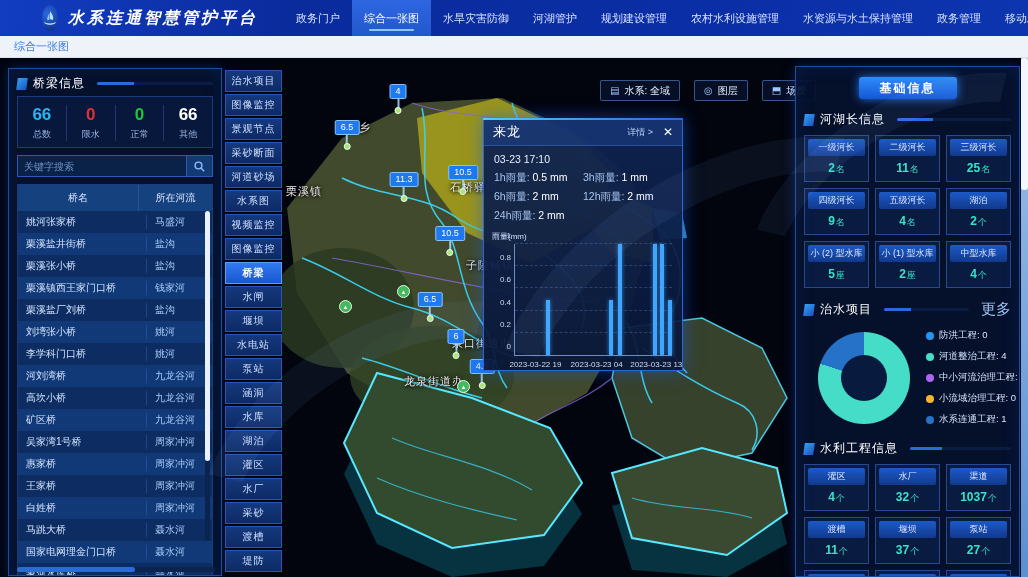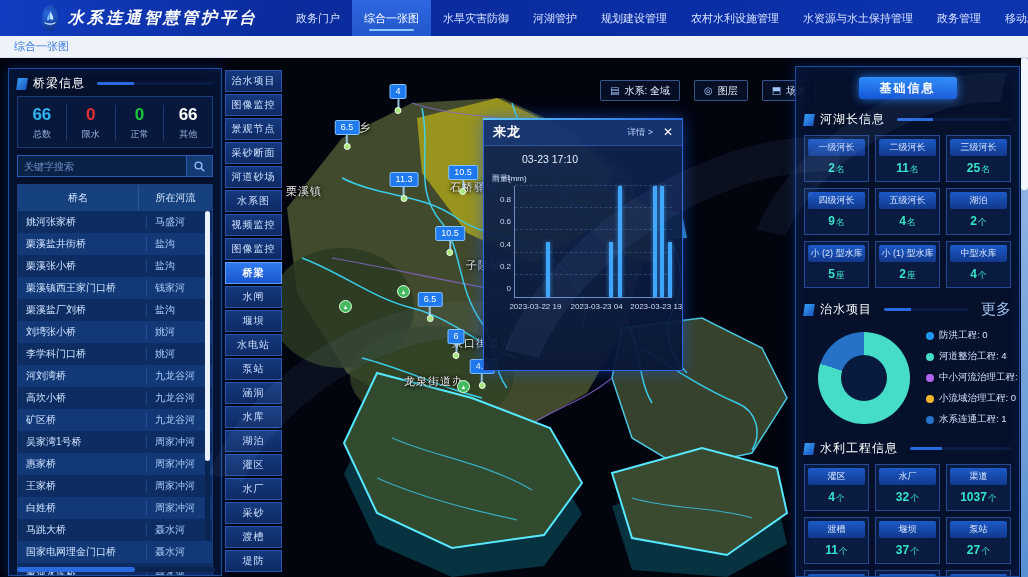--- a/index.html
+++ b/index.html
@@ -101,24 +101,24 @@
              border:1px solid #dfffdf; color:#fff; font-size:6px; display:flex; align-items:center; justify-content:center; cursor:pointer; }
 
   
   .popup { position:absolute; left:483px; top:60px; width:200px; height:253px; z-index:30;
            background:linear-gradient(180deg,rgba(15,36,82,.95),rgba(8,22,56,.93));
            border:1px solid #2a66d8; box-shadow:0 0 16px rgba(25,90,220,.55); }
   .popup::before { content:''; position:absolute; top:-1px; left:-1px; right:-1px; height:2px;
                    background:linear-gradient(90deg,#59c8ff,#2a66d8); }
   .popup-head { display:flex; align-items:center; height:27px; padding:0 9px;
                 background:rgba(32,72,152,.45); border-bottom:1px solid rgba(70,125,225,.4); }
-  .popup-title { font-size:13px; font-weight:bold; color:#fff; letter-spacing:1px; }
+  .popup-title { font-size:13px; font-weight:normal; color:#fff; letter-spacing:1px; }
   .popup-detail { margin-left:auto; font-size:9px; color:#bcd4f8; cursor:pointer; }
   .popup-close { margin-left:10px; color:#fff; font-size:12px; cursor:pointer; line-height:1; }
-  .popup-body { padding:7px 10px 0;margin-left:28px; }
+  .popup-body { padding:7px 10px 0; }
   .popup-time { font-size:10.5px; color:#e4edff; margin-bottom:6px; }
   .popup-metrics { display:flex; flex-wrap:wrap; row-gap:5px; }
   .metric { width:50%; font-size:10.5px; white-space:nowrap; }
   .metric-l { color:#a9c6f0; } .metric-v { color:#fff; }
   .popup-chart { position:relative; margin:8px 2px 0 2px; height:142px; }
   .chart-ylabel { position:absolute; top:0; left:6px; font-size:8px; color:#cfe0ff; }
   .plot { position:absolute; left:28px; right:8px; top:13px; bottom:17px;
           border-left:1px solid #6e8cc2; border-bottom:1px solid #6e8cc2; }
   .gridline { position:absolute; left:0; right:0; border-top:1px dashed rgba(95,135,195,.35); }
   .ytick { position:absolute; left:-24px; width:20px; text-align:right; font-size:8px; color:#cdd9f0; transform:translateY(-4px); }
@@ -396,20 +396,27 @@
       </div>
 
     <div class="popup">
       <div class="popup-head">
         <span class="popup-title">来龙</span>
         <span class="popup-detail">详情 &gt;</span>
         <span class="popup-close">✕</span>
       </div>
       <div class="popup-body">
         <div class="popup-time">03-23 17:10</div>
+        <div class="popup-metrics" id="popup-metrics">
+            <div class="metric"><span class="metric-l">1h雨量: </span><span class="metric-v">0.5 mm</span></div>
+            <div class="metric"><span class="metric-l">3h雨量: </span><span class="metric-v">1 mm</span></div>
+            <div class="metric"><span class="metric-l">6h雨量: </span><span class="metric-v">2 mm</span></div>
+            <div class="metric"><span class="metric-l">12h雨量: </span><span class="metric-v">2 mm</span></div>
+            <div class="metric"><span class="metric-l">24h雨量: </span><span class="metric-v">2 mm</span></div>
+          </div>
       </div>
       <div class="popup-chart">
         <div class="chart-ylabel">雨量(mm)</div>
         <div class="plot" id="rain-plot">
             <div class="ytick" style="bottom: 0%;">0</div>
             <div class="gridline" style="bottom: 20%;"></div>
             <div class="ytick" style="bottom: 20%;">0.2</div>
             <div class="gridline" style="bottom: 40%;"></div>
             <div class="ytick" style="bottom: 40%;">0.4</div>
             <div class="gridline" style="bottom: 60%;"></div>

